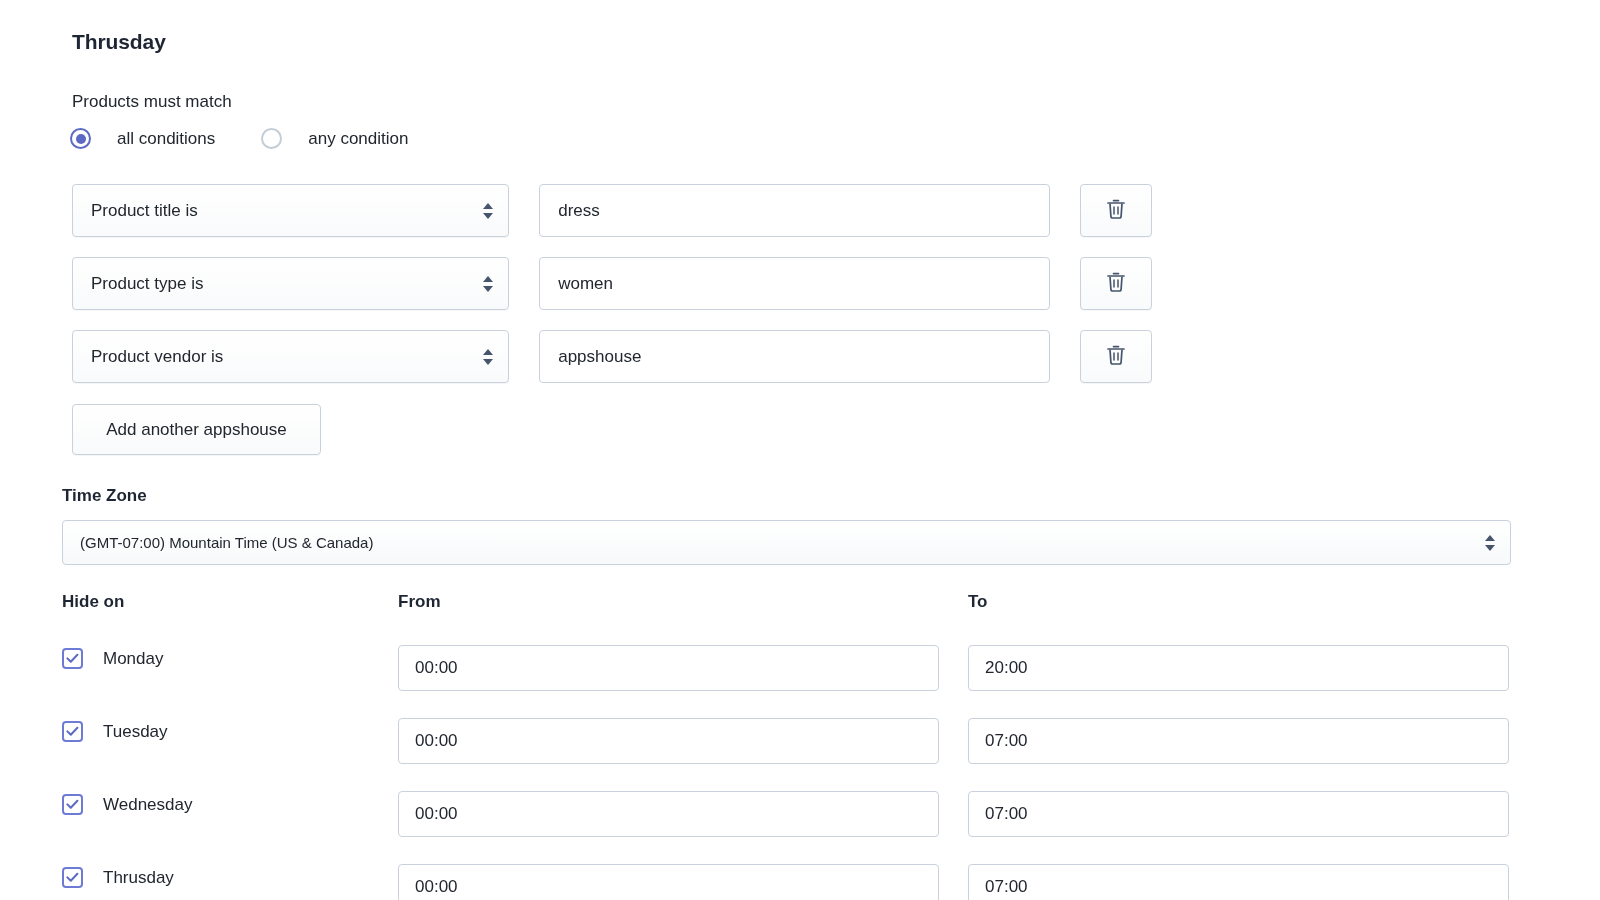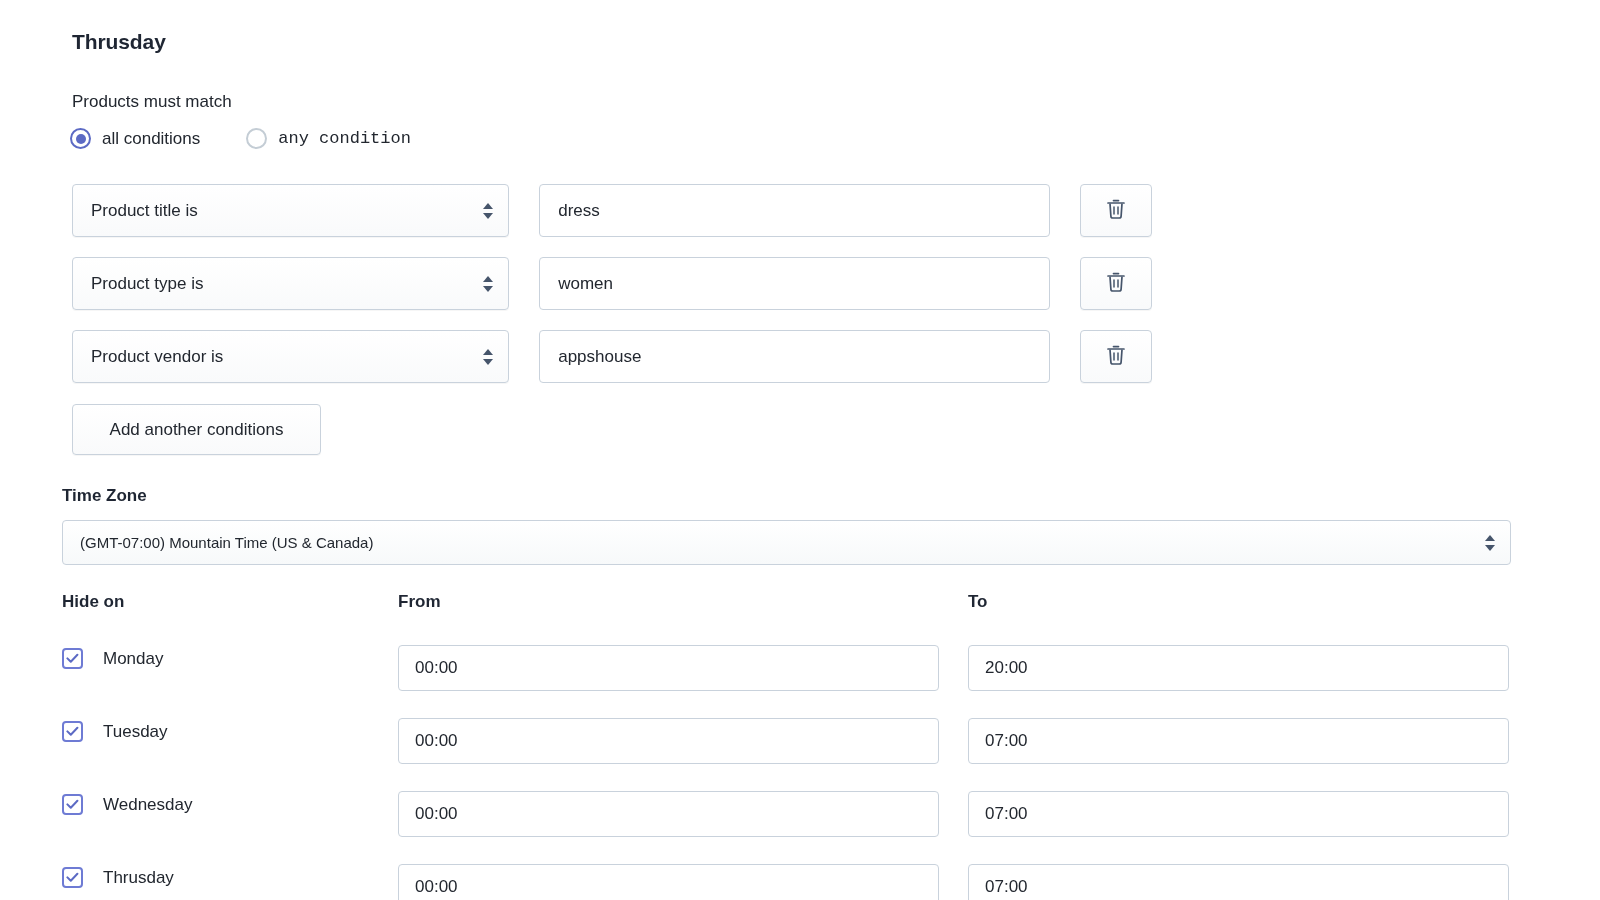--- a/index.html
+++ b/index.html
@@ -49,24 +49,24 @@
     position: absolute;
     left: 70px;
     top: 128px;
     display: flex;
     align-items: center;
     gap: 0;
   }
   .radio-opt {
     display: flex;
     align-items: center;
-    gap: 11px;
-    cursor: pointer;
-  }
-  .radio-opt + .radio-opt { margin-left: 46px; font-family: Liberation Mono, monospace; }
+    gap: 26px;
+    cursor: pointer;
+  }
+  .radio-opt + .radio-opt { margin-left: 46px; }
   .radio-box {
     width: 21px;
     height: 21px;
     border-radius: 50%;
     background: #ffffff;
     border: 2px solid #c4cdd5;
     display: flex;
     align-items: center;
     justify-content: center;
     flex: none;
@@ -353,21 +353,21 @@
             <path d="M7.5 2.6H12.5" stroke="#46556b" stroke-width="1.7" stroke-linecap="round"></path>
             <path d="M4 5.6L4.9 18.2C4.95 19.3 5.8 20 6.8 20H13.2C14.2 20 15.05 19.3 15.1 18.2L16 5.6" stroke="#46556b" stroke-width="1.7" stroke-linejoin="round"></path>
             <path d="M8 9V16M12 9V16" stroke="#46556b" stroke-width="1.5" stroke-linecap="round"></path>
           </svg>
         </span>
       </div>
     </div>
 
   </div>
 
-  <button class="add-condition">Add another conditions</button>
+  <button class="add-condition">Add another appshouse</button>
 
   <div class="tz-label">Time Zone</div>
   <div class="tz-select">
     <span>(GMT-07:00) Mountain Time (US &amp; Canada)</span>
     <span class="chev">
         <i class="up"></i>
         <i class="down"></i>
       </span>
   </div>
 

